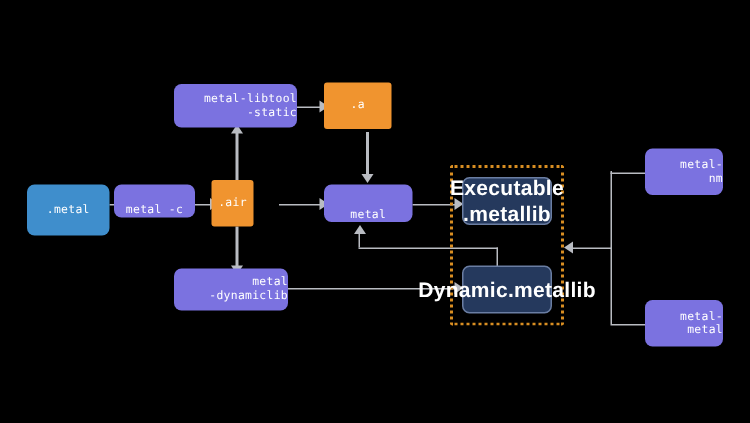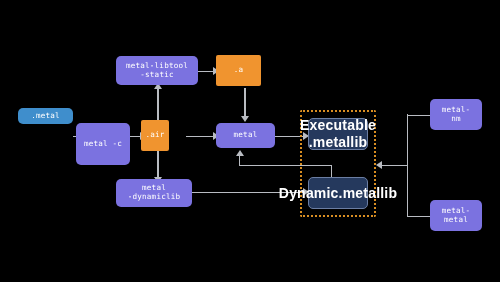--- a/index.html
+++ b/index.html
@@ -8,21 +8,21 @@
   #stage{position:relative;width:500px;height:282px;background:#000;}
 
   .node{position:absolute;box-sizing:border-box;display:flex;
         align-items:center;justify-content:center;text-align:center;
         color:#ffffff;line-height:1.18;letter-spacing:.2px;}
 
   
   .mono{font-family:"DejaVu Sans Mono",monospace;font-size:7.6px;}
   .sans{font-family:"Liberation Sans",sans-serif;font-size:14px;font-weight:bold;}
 
-  .purple{background:#7b72e0;border-radius:5px;}
+  .purple{background:#7b72e0;border-radius:5px;align-items:flex-end;}
   .blue{background:#3f8ecc;border-radius:5px;}
   .orange{background:#f0942f;border-radius:2px;}
   .navy{background:#25395d;border:1px solid #6b7ea3;border-radius:5px;}
 
   .dotgroup{position:absolute;box-sizing:border-box;
             border:2px dotted #d98e22;border-radius:2px;background:transparent;}
 
   .line{position:absolute;background:#b9bcc2;}
   .hl{height:1.4px;}
   .vl{width:1.4px;}
@@ -75,25 +75,25 @@
   <div class="arrow au" style="left:236px;top:150px;"></div>
 
   <div class="line hl" style="left:407px;top:114.5px;width:23px;"></div>
   <div class="line hl" style="left:407px;top:215.5px;width:23px;"></div>
   <div class="vl line" style="left:407px;top:114px;height:102px;"></div>
   <div class="line hl" style="left:381px;top:164.5px;width:27px;"></div>
   <div class="arrow al" style="left:376px;top:161px;"></div>
 
   <div class="dotgroup" style="left:300px;top:110px;width:76px;height:107px;"></div>
 
-  <div class="node blue mono" style="left:18px;top:108px;width:55px;height:16px;">
+  <div class="node blue mono" style="left:18px;top:123px;width:55px;height:34px;">
     <span>.metal</span>
   </div>
 
-  <div class="node purple mono" style="left:76px;top:123px;width:54px;height:42px;">
+  <div class="node purple mono" style="left:76px;top:123px;width:54px;height:22px;">
     <span>metal -c</span>
   </div>
 
   <div class="node orange mono" style="left:141px;top:120px;width:28px;height:31px;">
     <span>.air</span>
   </div>
 
   <div class="node purple mono" style="left:116px;top:56px;width:82px;height:29px;flex-direction:column;">
     <span>metal-libtool</span>
     <span>-static</span>

